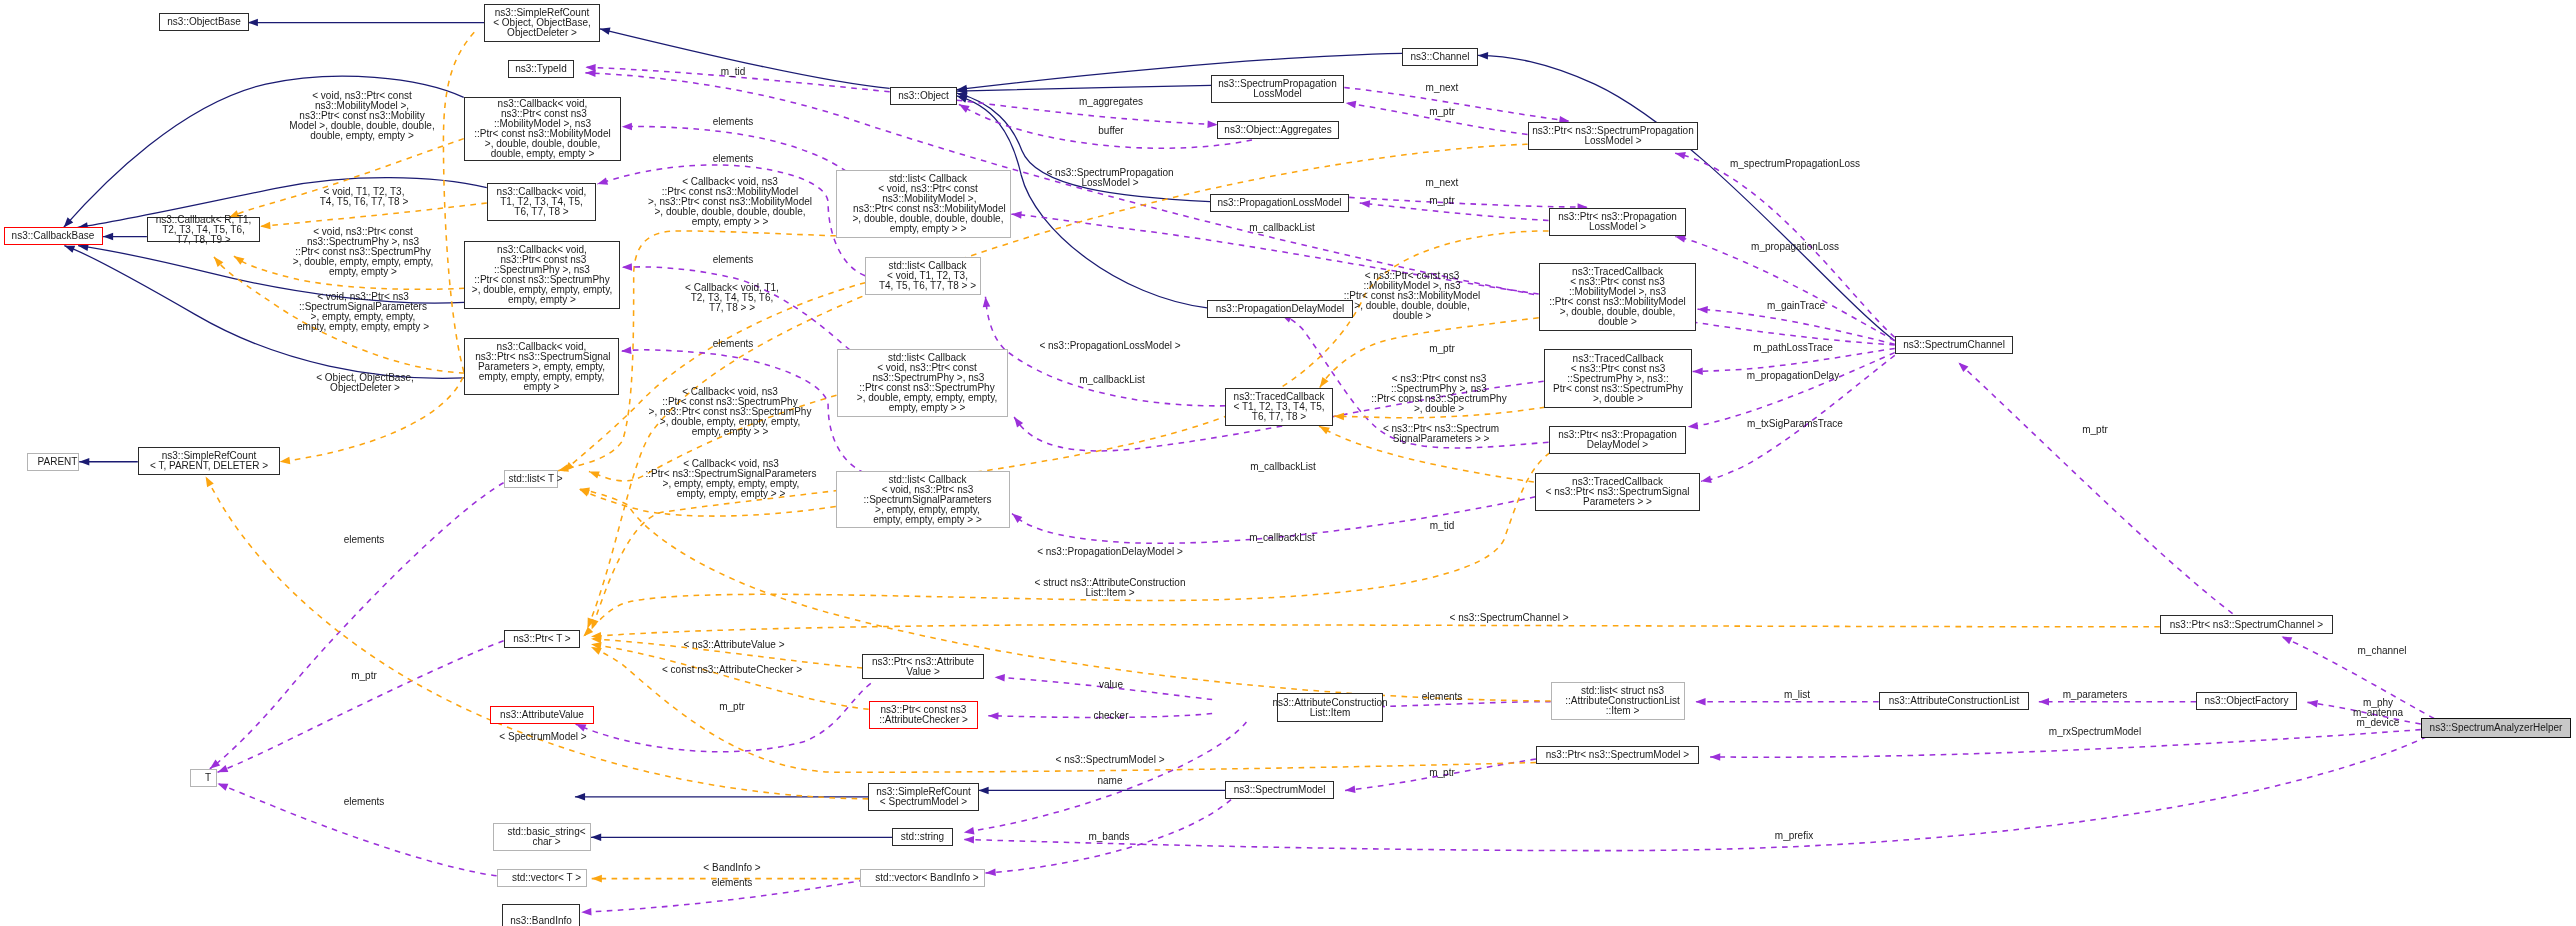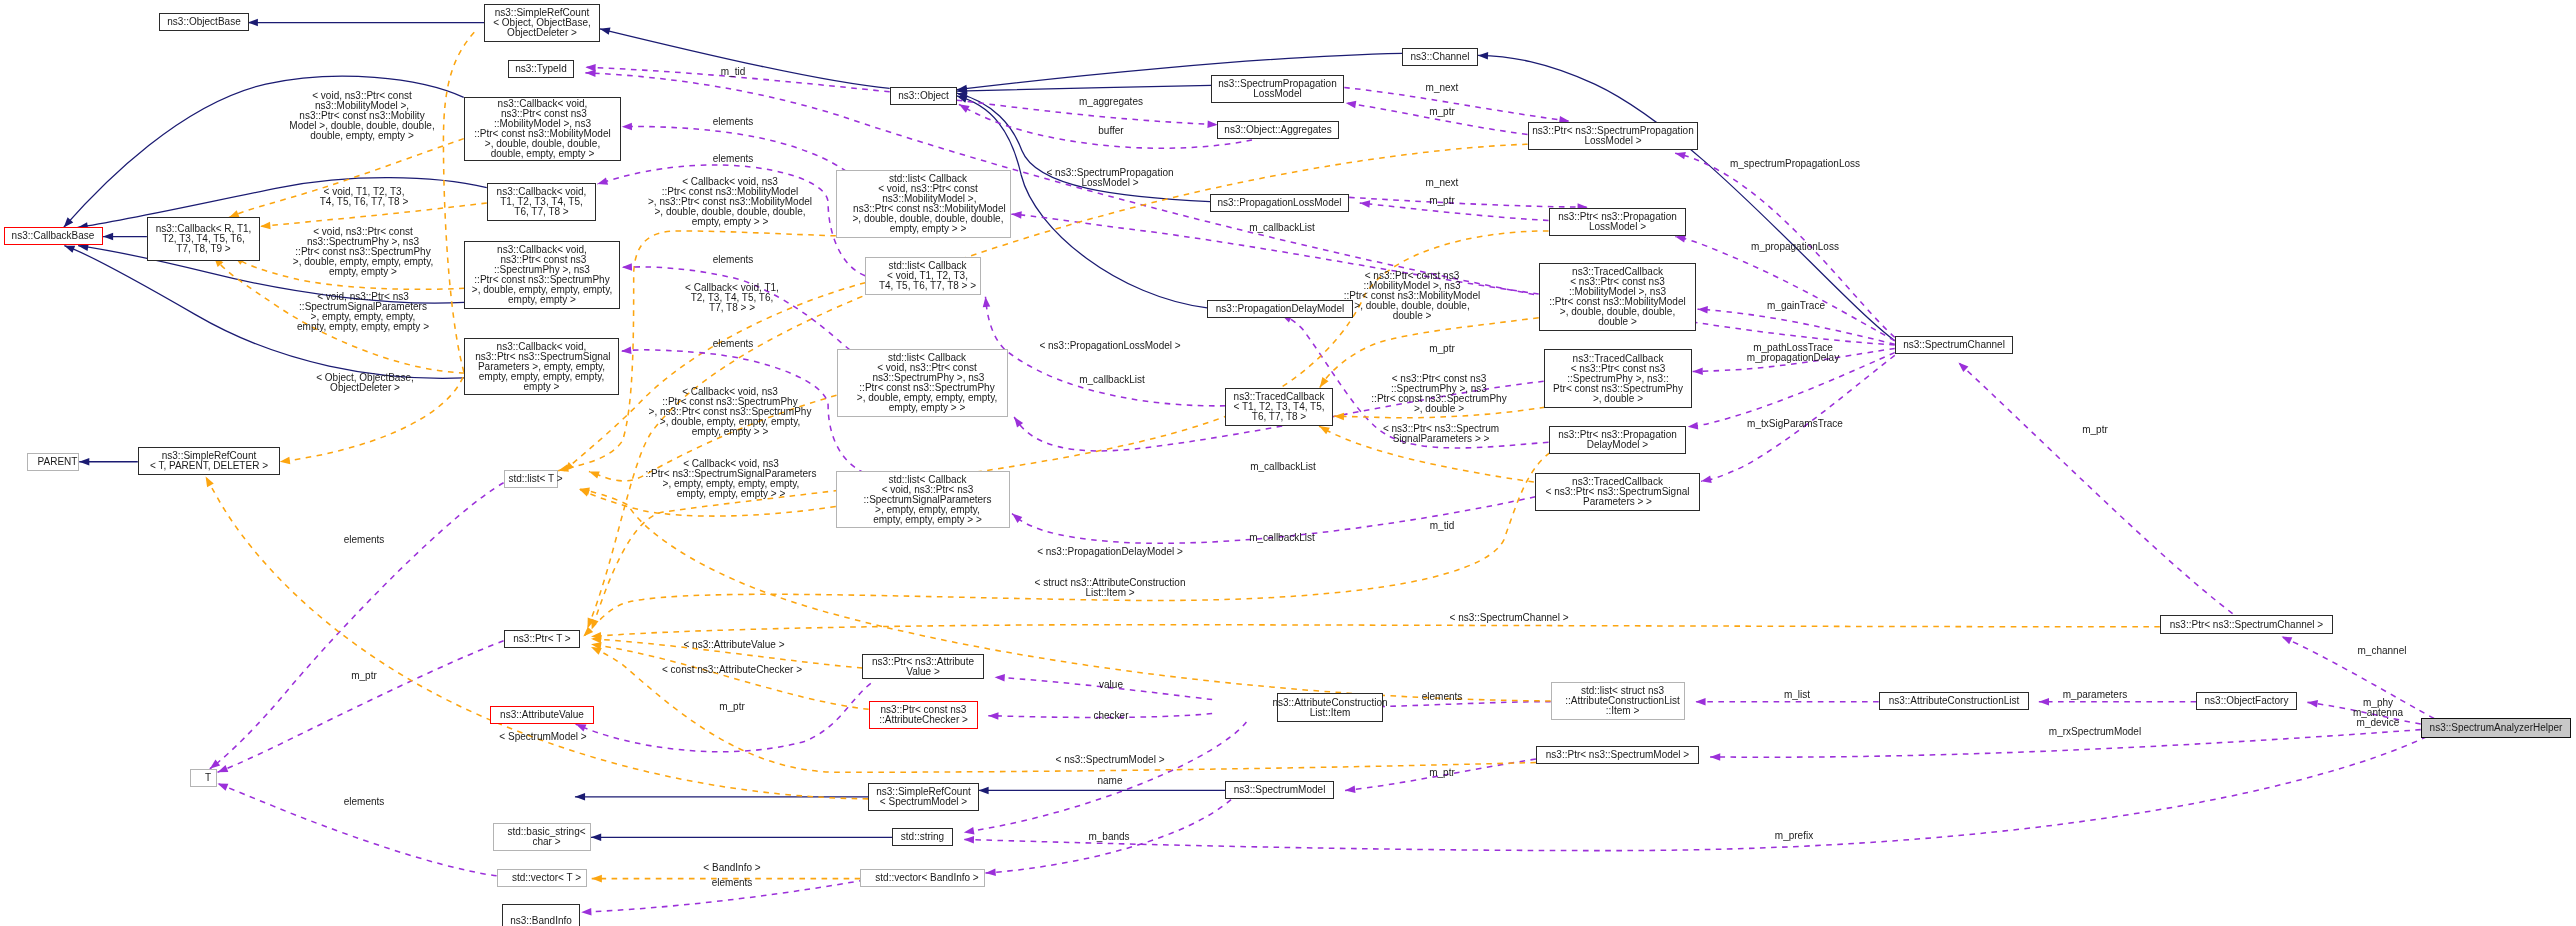--- a/index.html
+++ b/index.html
@@ -201,21 +201,21 @@
 double, empty, empty &gt;</div>
       </div>
       <div class="node" style="left: 487px; top: 183px; width: 109px; height: 38px;">
         <div class="txt">ns3::Callback&lt; void,
 T1, T2, T3, T4, T5,
 T6, T7, T8 &gt;</div>
       </div>
       <div class="node highlight" style="left: 3.5px; top: 227px; width: 99px; height: 18px;">
         <div class="txt">ns3::CallbackBase</div>
       </div>
-      <div class="node" style="left: 147px; top: 217px; width: 113px; height: 44px;">
+      <div class="node" style="left: 147px; top: 217px; width: 113px; height: 25px;">
         <div class="txt">ns3::Callback&lt; R, T1,
 T2, T3, T4, T5, T6,
 T7, T8, T9 &gt;</div>
       </div>
       <div class="node" style="left: 464px; top: 241px; width: 156px; height: 68px;">
         <div class="txt">ns3::Callback&lt; void,
  ns3::Ptr&lt; const ns3
 ::SpectrumPhy &gt;, ns3
 ::Ptr&lt; const ns3::SpectrumPhy
 &gt;, double, empty, empty, empty,
@@ -475,21 +475,21 @@
       <div class="elabel" style="left: 364px; top: 671px;">m_ptr</div>
       <div class="elabel" style="left: 734px; top: 640px;">&lt; ns3::AttributeValue &gt;</div>
       <div class="elabel" style="left: 732px; top: 665px;">&lt; const ns3::AttributeChecker &gt;</div>
       <div class="elabel" style="left: 732px; top: 702px;">m_ptr</div>
       <div class="elabel" style="left: 543px; top: 732px;">&lt; SpectrumModel &gt;</div>
       <div class="elabel" style="left: 364px; top: 797px;">elements</div>
       <div class="elabel" style="left: 1795px; top: 159px;">m_spectrumPropagationLoss</div>
       <div class="elabel" style="left: 1795px; top: 242px;">m_propagationLoss</div>
       <div class="elabel" style="left: 1796px; top: 301px;">m_gainTrace</div>
       <div class="elabel" style="left: 1793px; top: 343px;">m_pathLossTrace</div>
-      <div class="elabel" style="left: 1793px; top: 353px;">m_propagationDelay</div>
+      <div class="elabel" style="left: 1793px; top: 371px;">m_propagationDelay</div>
       <div class="elabel" style="left: 1795px; top: 419px;">m_txSigParamsTrace</div>
       <div class="elabel" style="left: 2095px; top: 425px;">m_ptr</div>
       <div class="elabel" style="left: 2382px; top: 646px;">m_channel</div>
       <div class="elabel" style="left: 2378px; top: 698px;">m_phy
 m_antenna
 m_device</div>
       <div class="elabel" style="left: 1797px; top: 690px;">m_list</div>
       <div class="elabel" style="left: 2095px; top: 690px;">m_parameters</div>
       <div class="elabel" style="left: 2095px; top: 727px;">m_rxSpectrumModel</div>
       <div class="elabel" style="left: 1794px; top: 831px;">m_prefix</div>

